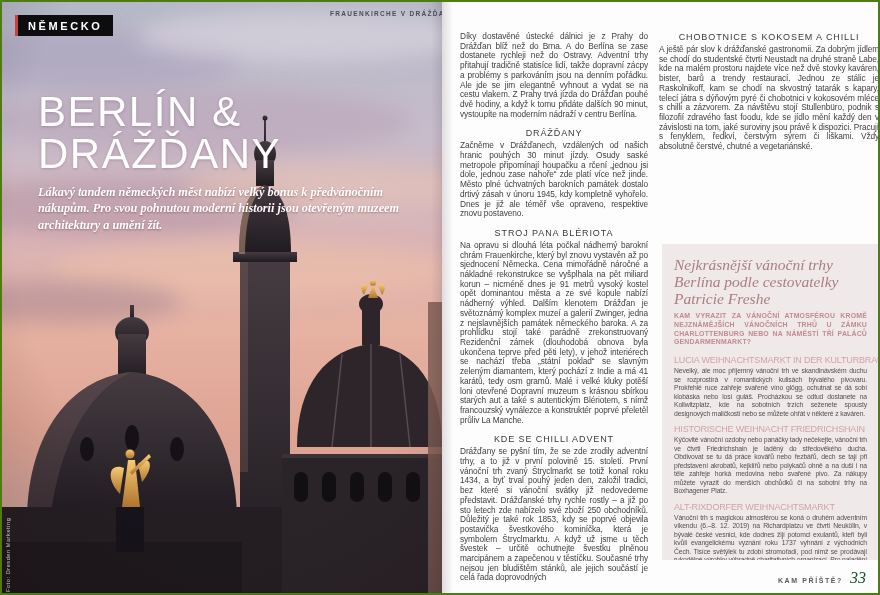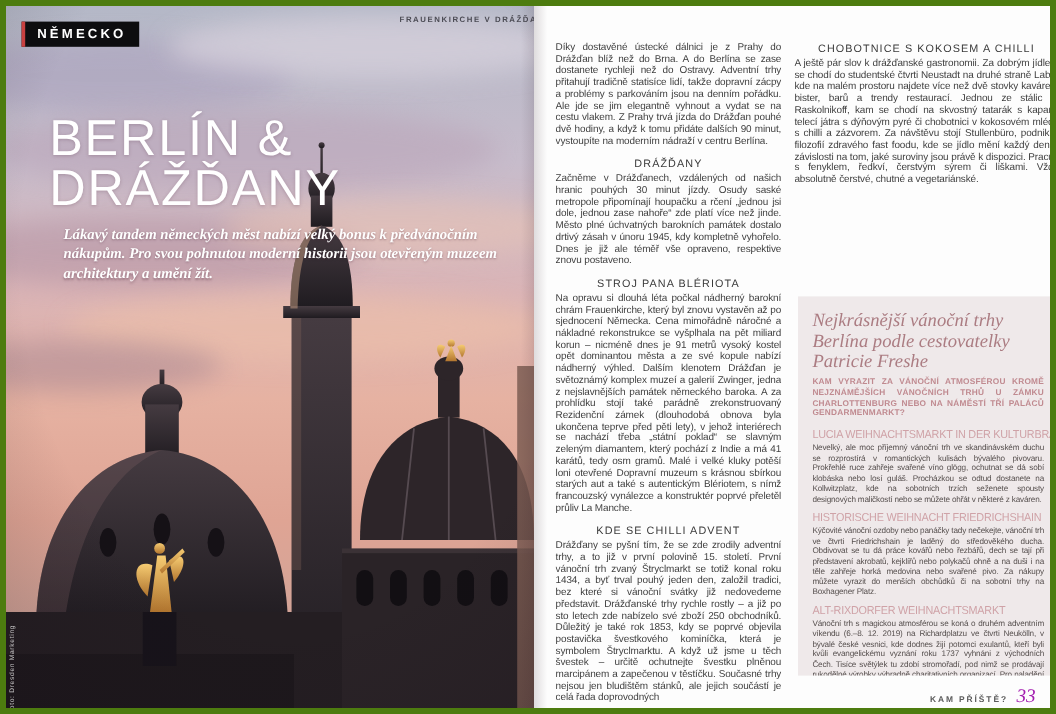--- a/index.html
+++ b/index.html
@@ -1,32 +1,32 @@
 <!DOCTYPE html>
 <html><head>
 <meta charset="utf-8">
 <style>
   html,body{margin:0;padding:0;background:#e9e9e9;}
   .spread{position:relative;width:880px;height:595px;background:#fdfdfd;overflow:hidden;
-          border:5px solid #4d7c0f;box-sizing:border-box;
+          border:2px solid #4d7c0f;box-sizing:border-box;
           font-family:"Liberation Sans",sans-serif;}
   
   .photo-wrap{position:absolute;left:0;top:0;width:440px;height:595px;overflow:hidden;}
   .kicker{position:absolute;left:13px;top:13px;background:#0d0d0f;color:#fff;
           font-size:11px;font-weight:bold;letter-spacing:2.6px;padding:5px 11px 4px 10px;
           border-left:3px solid #c94040;}
   .photo-label{position:absolute;left:328px;top:8px;font-size:6.5px;font-weight:bold;
           letter-spacing:1.3px;color:#4c4c55;white-space:nowrap;}
   .headline{position:absolute;left:36px;top:41px;width:385px;color:#fff;}
   .title{font-size:42px;line-height:1;font-weight:300;letter-spacing:1.5px;
          text-shadow:0 1px 3px rgba(80,40,60,.25);margin-top:48px;}
   .subtitle{font-size:29px;line-height:1;font-weight:300;letter-spacing:.5px;margin-top:5px;
          text-shadow:0 1px 3px rgba(80,40,60,.25);}
   .lede{margin-top:9px;font-family:"Liberation Serif",serif;font-style:italic;font-weight:bold;
-        font-size:12.3px;line-height:1.34;width:368px;text-shadow:0 1px 2px rgba(70,30,50,.4);margin-left:12px;}
+        font-size:12.3px;line-height:1.34;width:368px;text-shadow:0 1px 2px rgba(70,30,50,.4);}
   .credit{position:absolute;left:3px;top:450px;height:140px;writing-mode:vertical-rl;
           transform:rotate(180deg);font-size:5.5px;letter-spacing:.6px;color:rgba(255,255,255,.72);}
   
   .col{position:absolute;top:30px;overflow:hidden;}
   .col1{left:458px;width:188px;height:560px;}
   .col2{left:657px;width:220px;height:208px;}
   .body-p{font-size:8.3px;line-height:9.7px;text-align:justify;color:#3f3f3f;margin:0;
           letter-spacing:-0.1px;}
   .sec-h{font-size:9px;font-weight:normal;letter-spacing:.9px;color:#3a3a3a;text-align:center;
           margin:9px 0 3px;}
@@ -39,21 +39,21 @@
   .pbox-q{font-size:6.9px;line-height:8.8px;font-weight:bold;color:#c08a90;margin:0 0 7px;
         letter-spacing:.2px;text-align:justify;}
   .entry{margin:0 0 5px;}
   .entry-name{font-size:9.6px;line-height:11px;color:#cfa2a7;letter-spacing:-0.2px;margin:0 0 2px;
         transform:scaleX(.94);transform-origin:left;white-space:nowrap;}
   .entry-text{font-size:6.8px;line-height:8.5px;color:#57504f;text-align:justify;margin:0;
         letter-spacing:-0.15px;}
   
   .footer{position:absolute;right:12px;top:567px;display:flex;align-items:baseline;gap:7px;}
   .footer-label{font-size:7px;font-weight:bold;letter-spacing:1.6px;color:#5a5a5a;}
-  .page-no{font-family:"Liberation Serif",serif;font-style:italic;font-size:16px;color:#a21caf;}
+  .page-no{font-family:"Liberation Serif",serif;font-style:italic;font-size:16px;color:#14532d;}
   .fold{position:absolute;left:429px;top:0;width:22px;height:595px;pointer-events:none;
         background:linear-gradient(to right,rgba(0,0,0,0),rgba(45,25,35,.10) 45%,rgba(45,25,35,.14) 52%,rgba(0,0,0,0));}
 </style>
 </head>
 <body>
 
 <div class="spread">
 
   <div class="photo-wrap">
     <svg viewBox="0 0 440 595" width="440" height="595" preserveAspectRatio="none">

